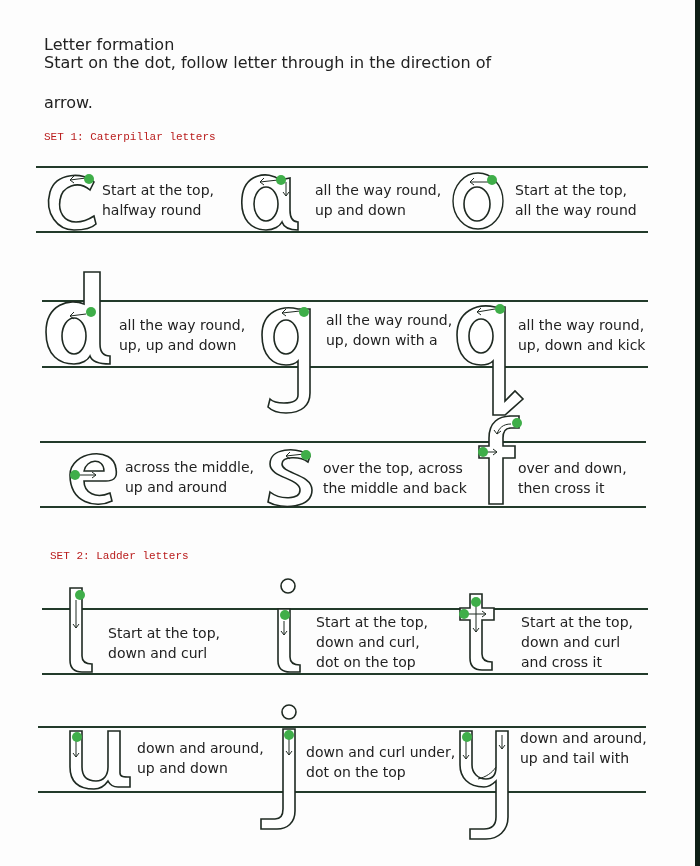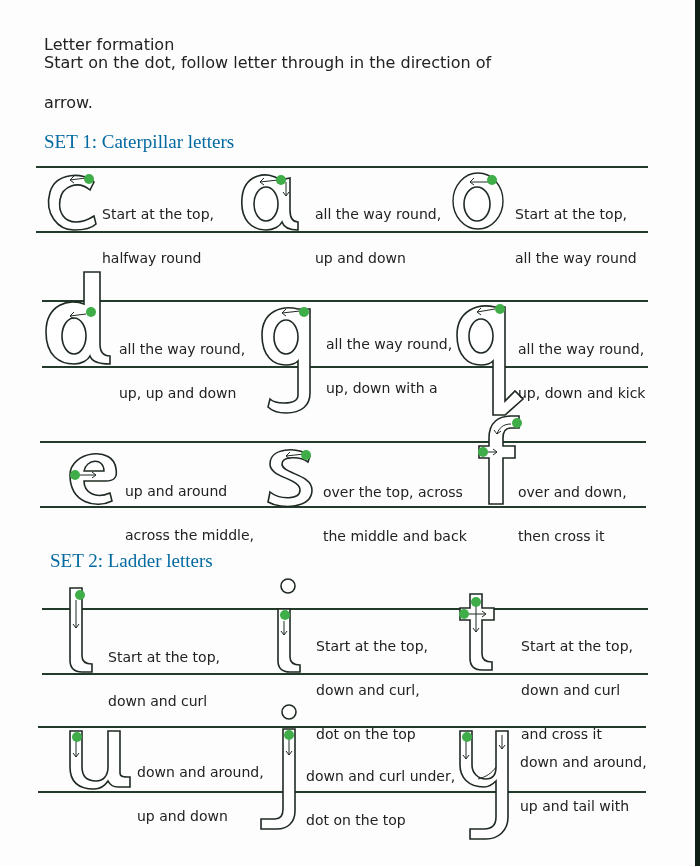--- a/index.html
+++ b/index.html
@@ -2,24 +2,24 @@
 <html><head>
 <meta charset="utf-8">
 <style>
   html,body{margin:0;padding:0;}
   body{width:700px;height:866px;background:#fdfdfd;position:relative;overflow:hidden;font-family:"DejaVu Sans","Liberation Sans",sans-serif;color:#1c1c1c;}
   .edge{position:absolute;left:695px;top:0;width:5px;height:866px;background:#0f1f16;}
   .title{position:absolute;left:44px;font-size:16px;line-height:29px;color:#222;}
   .t1{top:30px;}
   .t2{top:48px;}
   .t3{top:88px;}
-  .set{position:absolute;left:44px;font-size:19px;color:#0369a1;font-family:Liberation Serif, serif;}
+  .set{position:absolute;left:44px;font-size:11px;color:#b91c1c;font-family:Liberation Mono, monospace;}
   .line{position:absolute;height:2px;background:#223b2a;}
   .cap{position:absolute;font-size:14px;line-height:20px;color:#222;white-space:nowrap;}
-  .cap span{display:block;margin-top:24px;}
+  .cap span{display:block;}
   svg.l{position:absolute;overflow:visible;}
 </style>
 </head>
 <body>
 
 <div class="edge"></div>
 
 <div class="title t1">Letter formation</div>
 <div class="title t2">Start on the dot, follow letter through in the direction of</div>
 <div class="title t3">arrow.</div>
@@ -100,22 +100,22 @@
 <div class="line" style="left:40px;top:441px;width:606px;"></div>
 <div class="line" style="left:40px;top:506px;width:606px;"></div>
 
 <svg class="l" style="left:66px;top:445px;" width="56" height="62">
   <path d="M4 30 C4 6 48 0 50 24 C52 34 46 36 40 36 L18 36 C18 48 30 54 44 48 L46 56 C30 64 4 58 4 30 Z" fill="#fff" stroke="#1f2a22" stroke-width="1.6"></path>
   <path d="M18 26 C20 14 38 12 38 26 Z" fill="#fff" stroke="#1f2a22" stroke-width="1.4"></path>
   <path d="M12 30 L30 30 M26 27 L30 30 L26 33" fill="none" stroke="#1f2a22" stroke-width="1"></path>
   <circle cx="9" cy="30" r="5" fill="#3fae49"></circle>
 </svg>
 <div class="cap" style="left:125px;top:457px;">
-  <span>up and around</span>
-    <span>across the middle,</span>
+  <span>across the middle,</span>
+    <span>up and around</span>
 </div>
 
 <svg class="l" style="left:266px;top:446px;" width="50" height="62">
   <path d="M44 10 C30 0 4 2 4 18 C4 32 34 32 34 44 C34 54 14 54 4 46 L2 56 C16 64 46 62 46 44 C46 28 16 28 16 18 C16 10 34 10 42 16 Z" fill="#fff" stroke="#1f2a22" stroke-width="1.6"></path>
   <path d="M38 8 L20 10 M24 6 L20 10 L24 13" fill="none" stroke="#1f2a22" stroke-width="1"></path>
   <circle cx="40" cy="9" r="5" fill="#3fae49"></circle>
 </svg>
 <div class="cap" style="left:323px;top:458px;">
   <span>over the top, across</span>
     <span>the middle and back</span>

